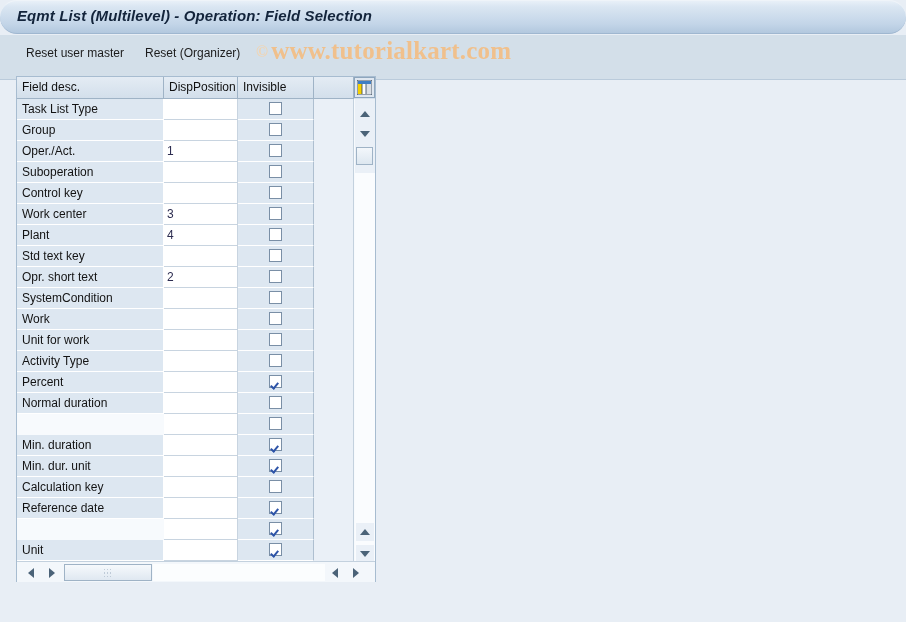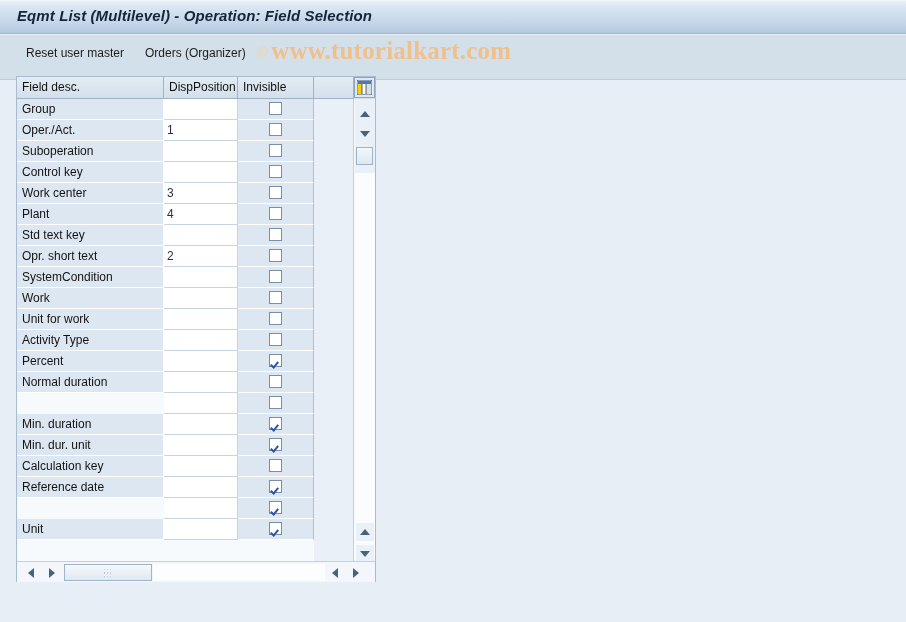--- a/index.html
+++ b/index.html
@@ -16,20 +16,21 @@
   }
 
   
   #titlebar {
     position: absolute;
     left: 0; top: 0;
     width: 906px; height: 34px;
     background: linear-gradient(to bottom, #e8f0f8 0%, #dae6f2 18%, #c3d5e8 72%, #b2c8de 100%);
     border-top: 1px solid #eff4f9;
     border-bottom: 1px solid #9fb7d0;
+    border-radius: 17px;
   }
   #title-text {
     position: absolute;
     left: 17px; top: 6px;
     font-size: 15px;
     font-weight: bold;
     font-style: italic;
     color: #13243b;
     letter-spacing: 0.1px;
     white-space: nowrap;
@@ -280,21 +281,21 @@
 </style>
 </head>
 <body>
 
 <div id="titlebar">
   <div id="title-text">Eqmt List (Multilevel) - Operation: Field Selection</div>
 </div>
 
 <div id="toolbar">
   <div class="tb-btn" id="tb-reset">Reset user master</div>
-  <div class="tb-btn" id="tb-orders">Orders (Organizer)</div>
+  <div class="tb-btn" id="tb-orders">Reset (Organizer)</div>
   <div id="watermark">
     <span class="cmark">©</span><span>www.tutorialkart.com</span>
   </div>
 </div>
 
 <div id="grid-wrap">
 
   <div id="grid-head">
     <div class="hcell" id="hc-field">Field desc.</div>
     <div class="hcell" id="hc-disp">DispPosition</div>
@@ -308,20 +309,27 @@
         <rect x="5" y="4" width="4" height="10" fill="#fdfdfd"></rect>
         <rect x="9" y="4" width="5" height="10" fill="#d9dee4"></rect>
         <line x1="5" y1="4" x2="5" y2="14" stroke="#2a3c52" stroke-width="0.8"></line>
         <line x1="9" y1="4" x2="9" y2="14" stroke="#2a3c52" stroke-width="0.8"></line>
       </svg>
     </div>
   </div>
 
   <div id="rows">
       <div class="row">
+        <div class="c-field">Task List Type</div>
+        <div class="c-disp"></div>
+        <div class="c-inv">
+          <div class="cbox"></div>
+        </div>
+      </div>
+      <div class="row">
         <div class="c-field">Group</div>
         <div class="c-disp"></div>
         <div class="c-inv">
           <div class="cbox"></div>
         </div>
       </div>
       <div class="row">
         <div class="c-field">Oper./Act.</div>
         <div class="c-disp">1</div>
         <div class="c-inv">

